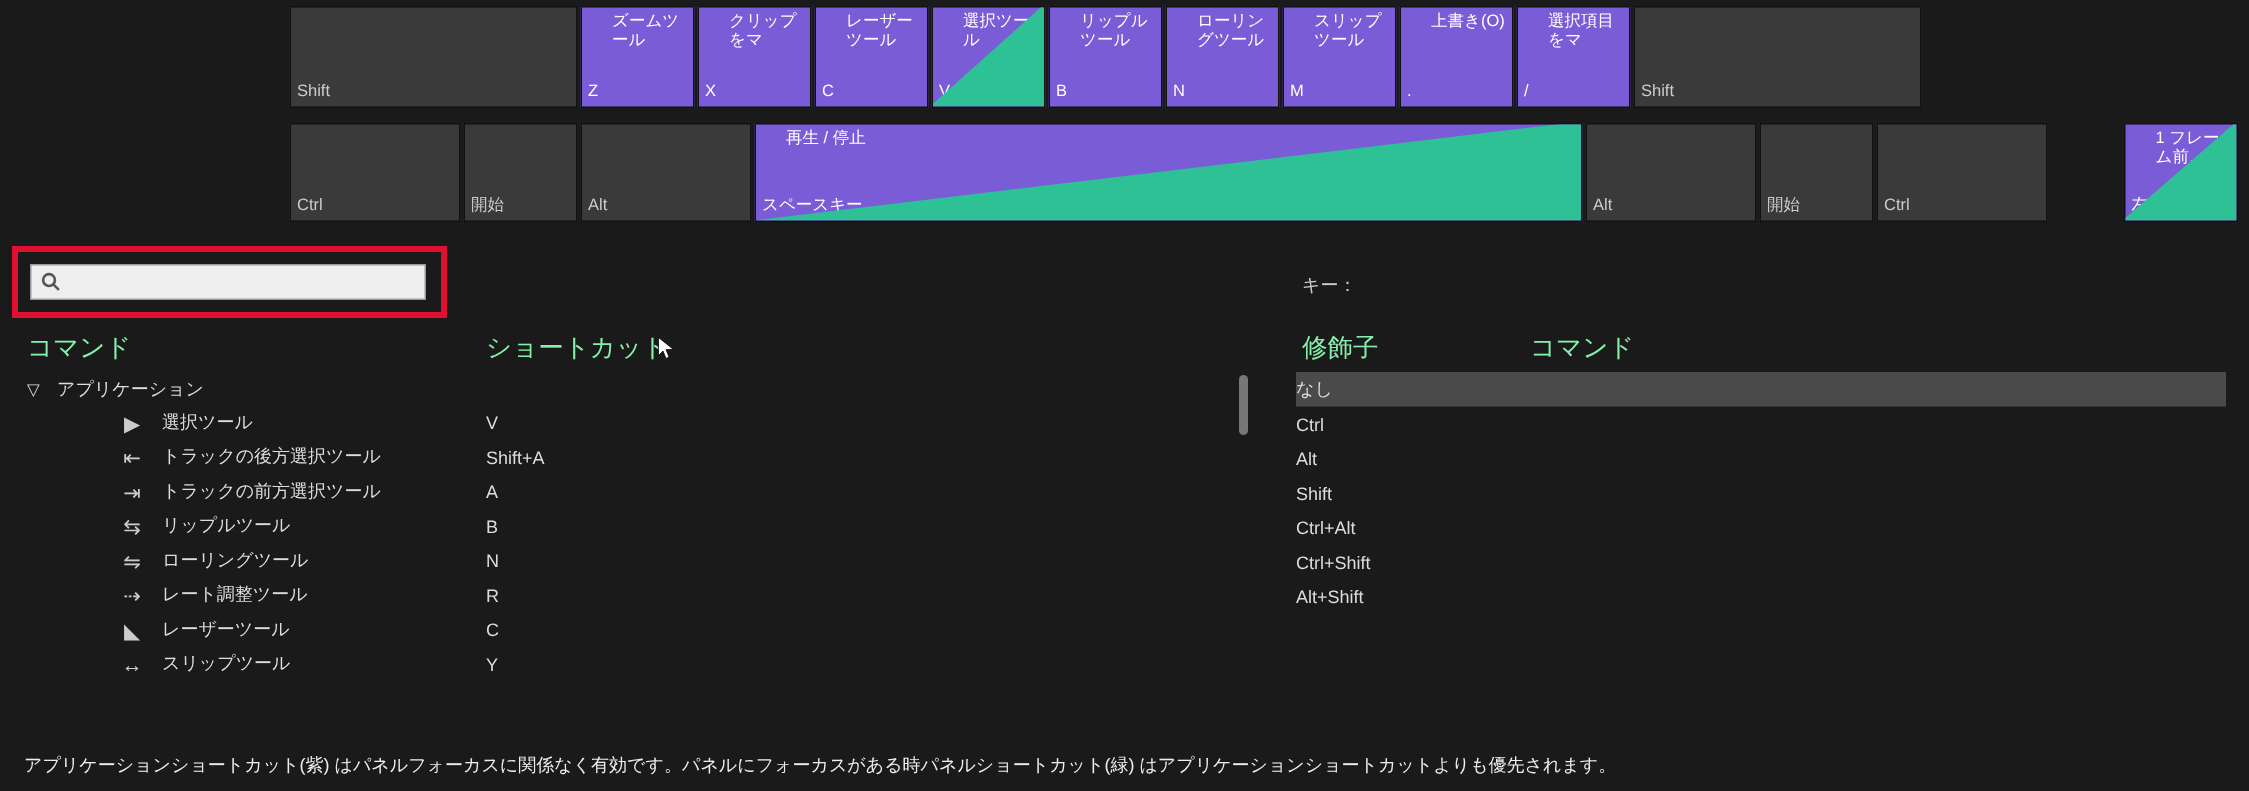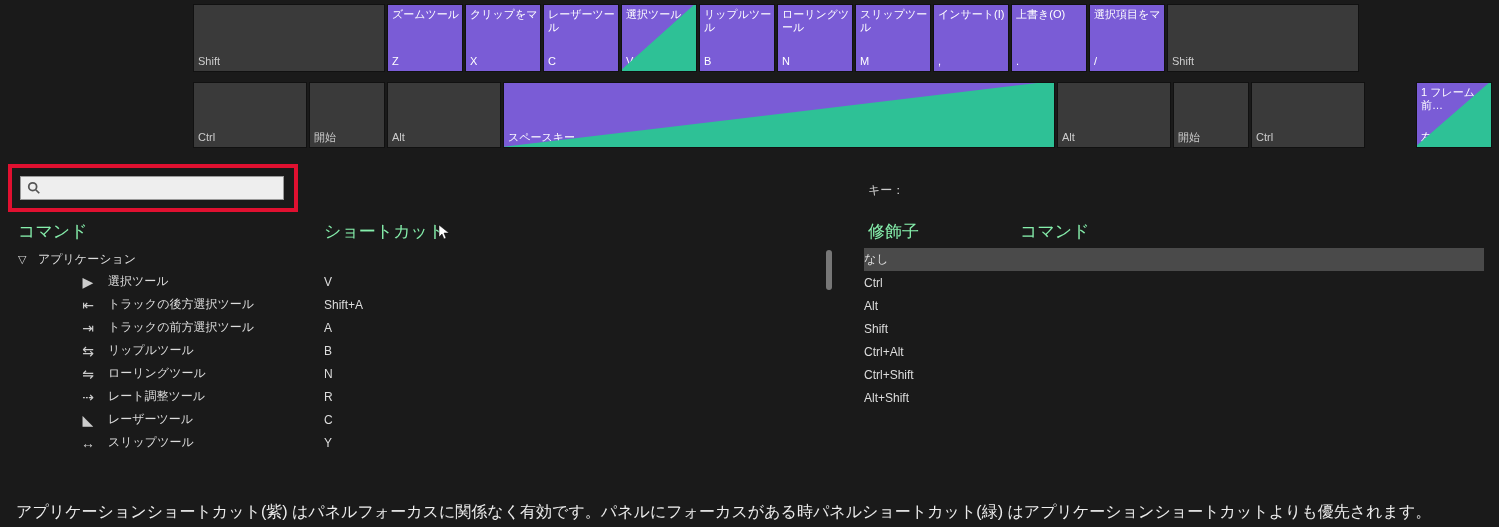--- a/index.html
+++ b/index.html
@@ -40,21 +40,21 @@
     border-left: 552px solid transparent;
     border-bottom: 66px solid #2ec196;
   }
   .arrow-key { width:76px; height:66px; background:#7a5cd6; color:#fff; }
   .arrow-key::after {
     content:""; position:absolute; right:0; bottom:0;
     width:0; height:0;
     border-left:76px solid transparent;
     border-bottom:66px solid #2ec196;
   }
-  .key .top-lbl { position:absolute; top:3px; left:4px; right:2px; }
+  .key .top-lbl { position:absolute; top:3px; left:20px; right:2px; }
   .key .bot-lbl { position:absolute; bottom:3px; left:4px; }
 
   
   .search-wrap {
     position:absolute; left:8px; top:164px;
     width:290px; height:48px;
     border:4px solid #e01030;
     display:flex; align-items:center; justify-content:flex-start;
   }
   .search-inner {
@@ -91,21 +91,21 @@
   .cmd-row .sc  { position:absolute; left:310px; color:#ddd; }
 
   .scroll-thumb { position:absolute; right:2px; top:2px; width:6px; height:40px; background:#777; border-radius:3px; }
 
   
   .mod-list { position:absolute; left:864px; top:248px; width:620px; }
   .mod-row { height:23px; display:flex; align-items:center; color:#ddd; }
   .mod-row.sel { background:#4a4a4a; }
 
   
-  .footer { position:absolute; left:16px; top:502px; color:#eee; font-size:16px; }
+  .footer { position:absolute; left:16px; top:502px; color:#eee; font-size:12px; }
 </style>
 </head>
 <body>
 
 <div class="kbd">
 
   <div class="kbd-row" style="left:193px; top:4px;">
     <div class="key key-gray" style="width:192px; height:68px;">
       <span class="bot-lbl">Shift</span>
     </div>
@@ -131,24 +131,20 @@
     </div>
     <div class="key key-purple" style="width:76px;height:68px;">
       <span class="top-lbl">ローリングツール</span>
         <span class="bot-lbl">N</span>
     </div>
     <div class="key key-purple" style="width:76px;height:68px;">
       <span class="top-lbl">スリップツール</span>
         <span class="bot-lbl">M</span>
     </div>
     <div class="key key-purple" style="width:76px;height:68px;">
-      <span class="top-lbl">インサート(I)</span>
-        <span class="bot-lbl">,</span>
-    </div>
-    <div class="key key-purple" style="width:76px;height:68px;">
       <span class="top-lbl">上書き(O)</span>
         <span class="bot-lbl">.</span>
     </div>
     <div class="key key-purple" style="width:76px;height:68px;">
       <span class="top-lbl">選択項目をマ</span>
         <span class="bot-lbl">/</span>
     </div>
     <div class="key key-gray" style="width:192px;height:68px;">
       <span class="bot-lbl">Shift</span>
     </div>
@@ -158,20 +154,21 @@
     <div class="key key-gray" style="width:114px;height:66px;">
       <span class="bot-lbl">Ctrl</span>
     </div>
     <div class="key key-gray" style="width:76px;height:66px;">
       <span class="bot-lbl">開始</span>
     </div>
     <div class="key key-gray" style="width:114px;height:66px;">
       <span class="bot-lbl">Alt</span>
     </div>
     <div class="key space-key">
+      <span class="top-lbl">再生 / 停止</span>
       <span class="bot-lbl">スペースキー</span>
     </div>
     <div class="key key-gray" style="width:114px;height:66px;">
       <span class="bot-lbl">Alt</span>
     </div>
     <div class="key key-gray" style="width:76px;height:66px;">
       <span class="bot-lbl">開始</span>
     </div>
     <div class="key key-gray" style="width:114px;height:66px;">
       <span class="bot-lbl">Ctrl</span>

